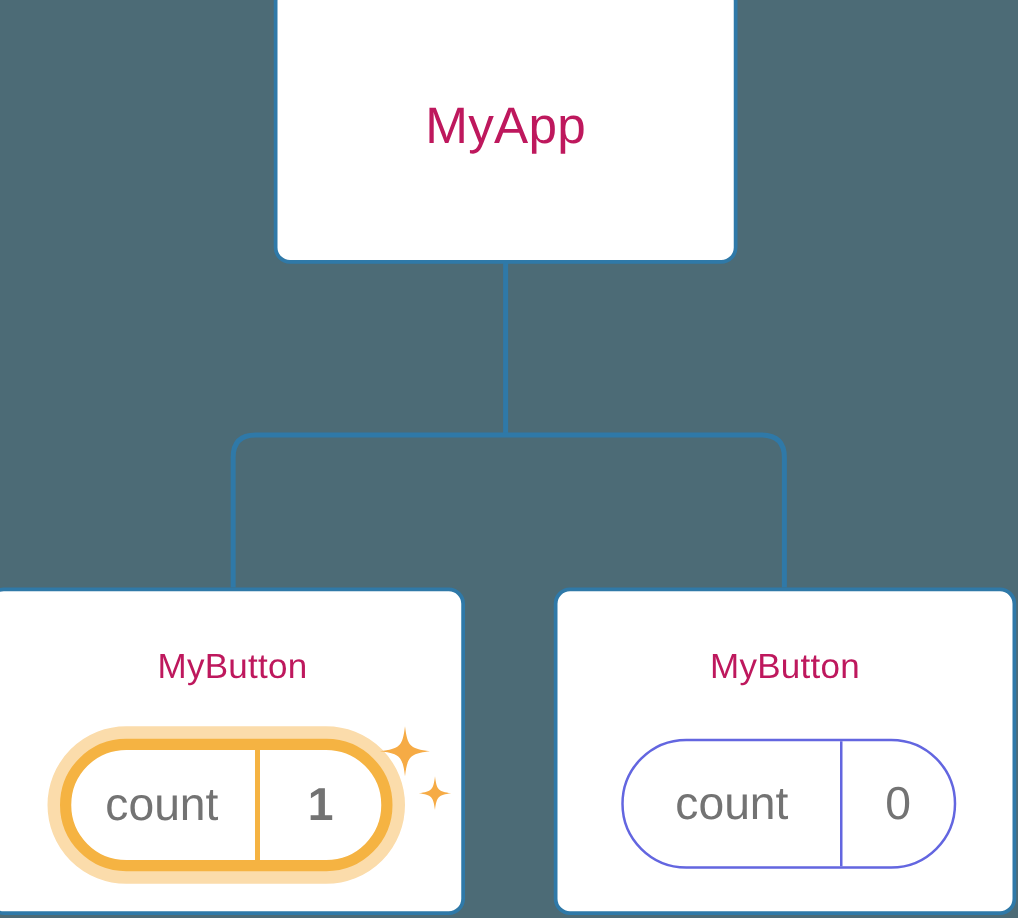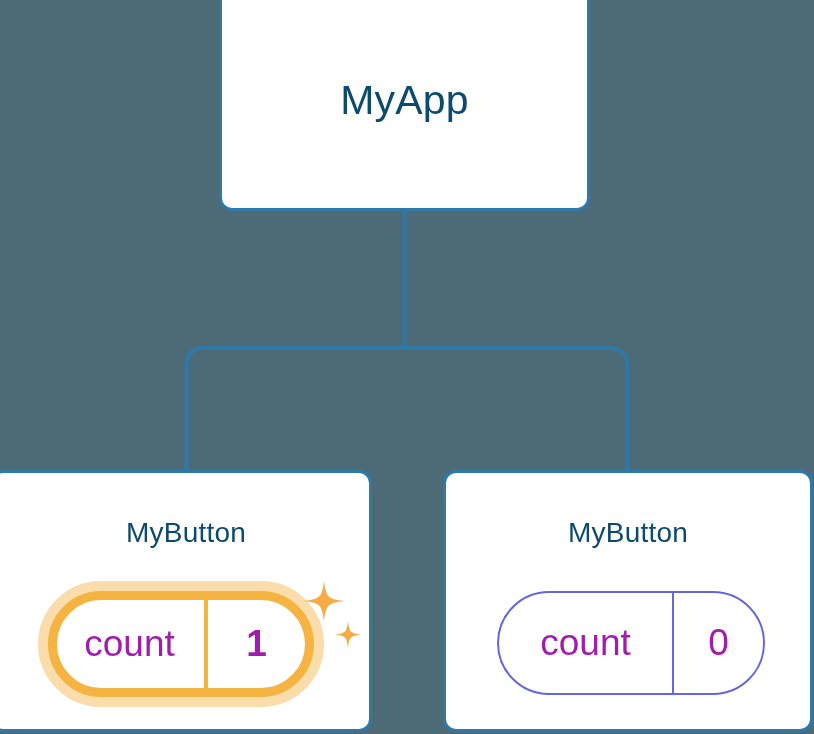--- a/index.html
+++ b/index.html
@@ -35,21 +35,21 @@
     background: #ffffff;
     border: 3px solid #2f79a8;
     border-radius: 13px;
     box-sizing: border-box;
   }
   .node-title {
     position: absolute;
     left: 0;
     right: 0;
     text-align: center;
-    color: #0c4a6e;
+    color: #be185d;
     font-weight: 400;
     letter-spacing: 0.2px;
     white-space: nowrap;
   }
 
   #node-app {
     left: 219px;
     top: -12px;
     width: 371px;
     height: 223px;
@@ -126,21 +126,21 @@
     width: 268px;
     height: 104px;
     border: 2.5px solid #6366e0;
     border-radius: 52px;
   }
 
   .pill-key, .pill-val {
     display: flex;
     align-items: center;
     justify-content: center;
-    color: #a21caf;
+    color: #737373;
     box-sizing: border-box;
     white-space: nowrap;
   }
   .pill-hi .pill-key {
     flex: 0 0 147px;
     font-size: 37px;
     font-weight: 400;
     padding-right: 2px;
   }
   .pill-hi .pill-val {

